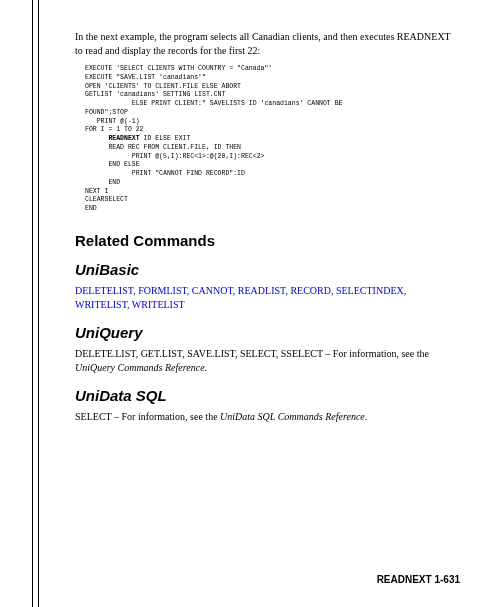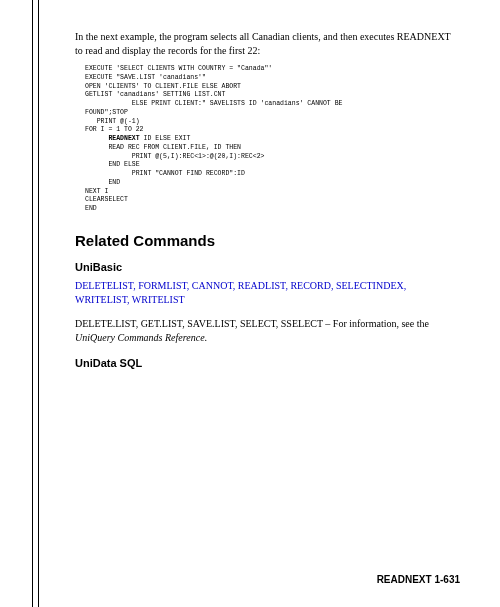--- a/index.html
+++ b/index.html
@@ -42,21 +42,22 @@
     .bold { font-weight: bold; }
     h2.related {
       font-family: Arial, Helvetica, sans-serif;
       font-weight: bold;
       font-size: 15px;
       margin: 16px 0 12px 0;
     }
     h3.sub {
       font-family: Arial, Helvetica, sans-serif;
       font-weight: bold;
-      font-size: 11px;
+      font-style: italic;
+      font-size: 15px;
       margin: 12px 0 6px 0;
     }
     .links {
       font-size: 10px;
       line-height: 1.4;
       color: #0000cc;
       margin-bottom: 10px;
     }
     .links a { color: #0000cc; text-decoration: none; }
     .body-text {
@@ -100,20 +101,24 @@
 NEXT I
 CLEARSELECT
 END
 </pre>
 
   <h2 class="related">Related Commands</h2>
 
   <h3 class="sub">UniBasic</h3>
   <div class="links" id="unibasic-links"><a href="#">DELETELIST</a>, <a href="#">FORMLIST</a>, <a href="#">CANNOT</a>, <a href="#">READLIST</a>, <a href="#">RECORD</a>, <a href="#">SELECTINDEX</a>, <br><a href="#">WRITELIST</a>, <a href="#">WRITELIST</a></div>
 
+  <h3 class="sub">UniQuery</h3>
   <p class="body-text">
     <span>DELETE.LIST, GET.LIST, SAVE.LIST, SELECT, SSELECT – For information, see the </span><span class="italic">UniQuery Commands Reference</span><span>.</span>
   </p>
 
   <h3 class="sub">UniData SQL</h3>
+  <p class="body-text">
+    <span>SELECT – For information, see the </span><span class="italic">UniData SQL Commands Reference</span><span>.</span>
+  </p>
 
   <div class="footer">READNEXT  1-631</div>
 </div>
 
 </body></html>

